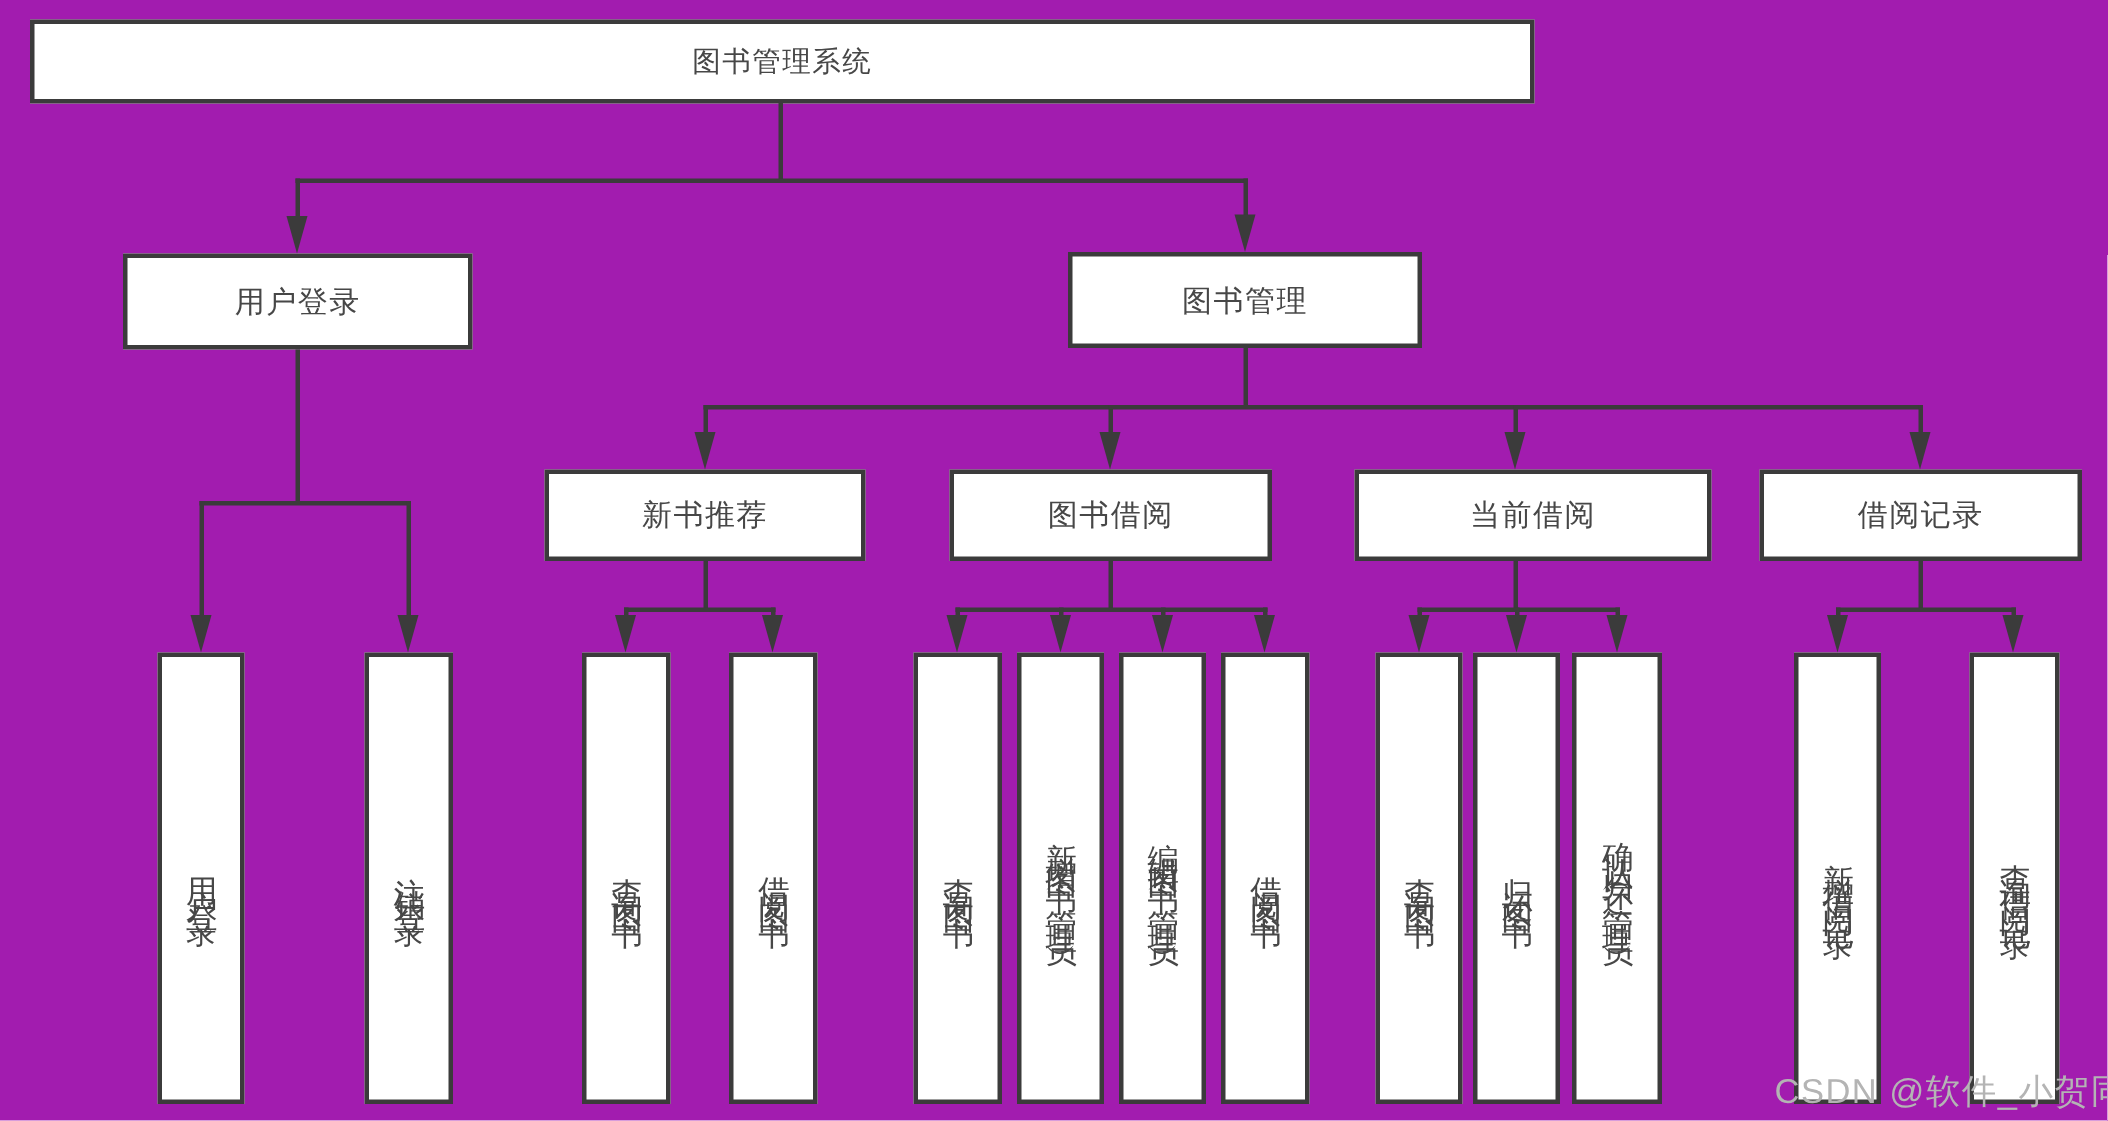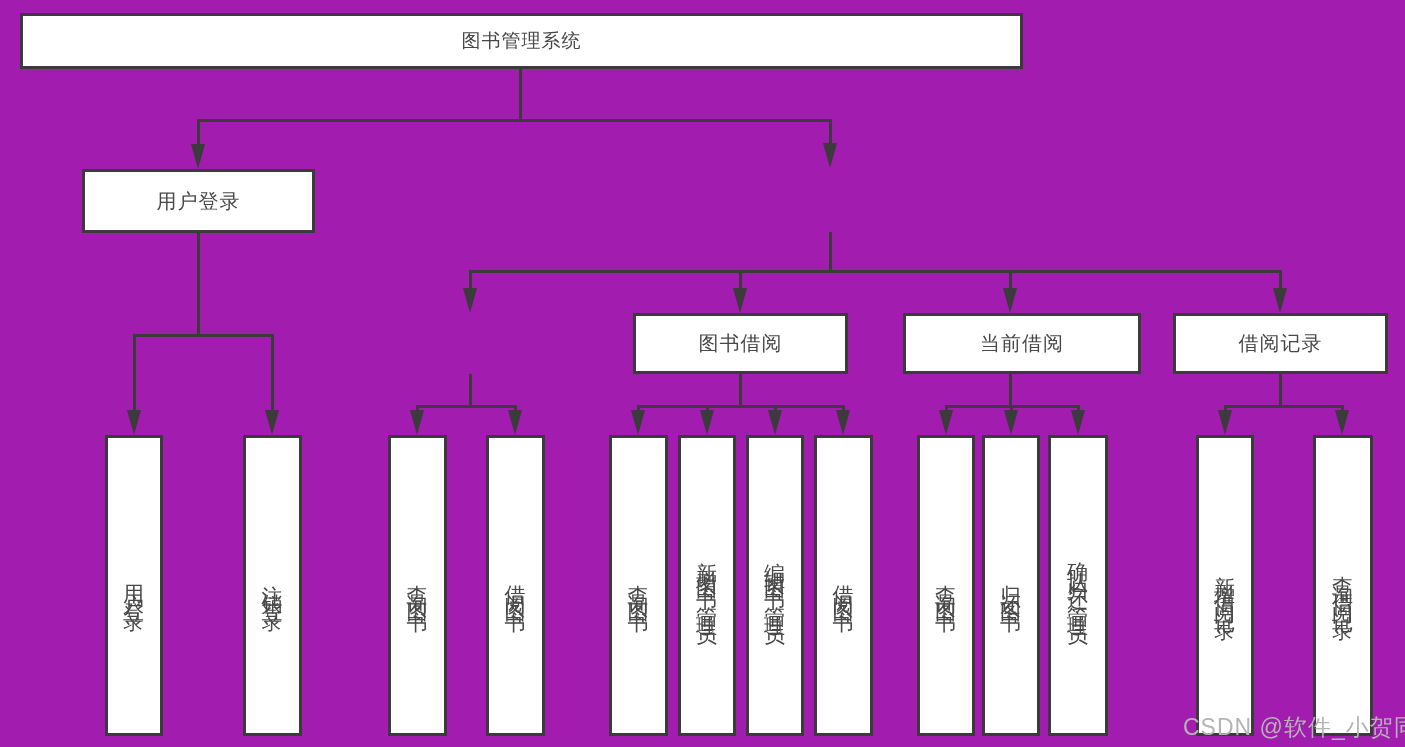--- a/index.html
+++ b/index.html
@@ -51,21 +51,23 @@
 </style>
 </head>
 <body>
 
 <div class="canvas">
 
   <div class="node h" style="left:20px;top:13px;width:1003px;height:56px;font-size:19px;">图书管理系统</div>
 
   <div class="node h" style="left:82px;top:169px;width:233px;height:64px;">用户登录</div>
 
+  <div class="node h" style="left:712px;top:168px;width:236px;height:64px;">图书管理</div>
 
+  <div class="node h" style="left:363px;top:313px;width:214px;height:61px;">新书推荐</div>
 
   <div class="node h" style="left:633px;top:313px;width:215px;height:61px;text-align:center;">图书借阅</div>
 
   <div class="node h" style="left:903px;top:313px;width:238px;height:61px;">当前借阅</div>
 
   <div class="node h" style="left:1173px;top:313px;width:215px;height:61px;">借阅记录</div>
 
   <div class="node v" style="left:105px;top:435px;width:58px;height:301px;">用户登录</div>
 
   <div class="node v" style="left:243px;top:435px;width:59px;height:301px;">注销登录</div>

